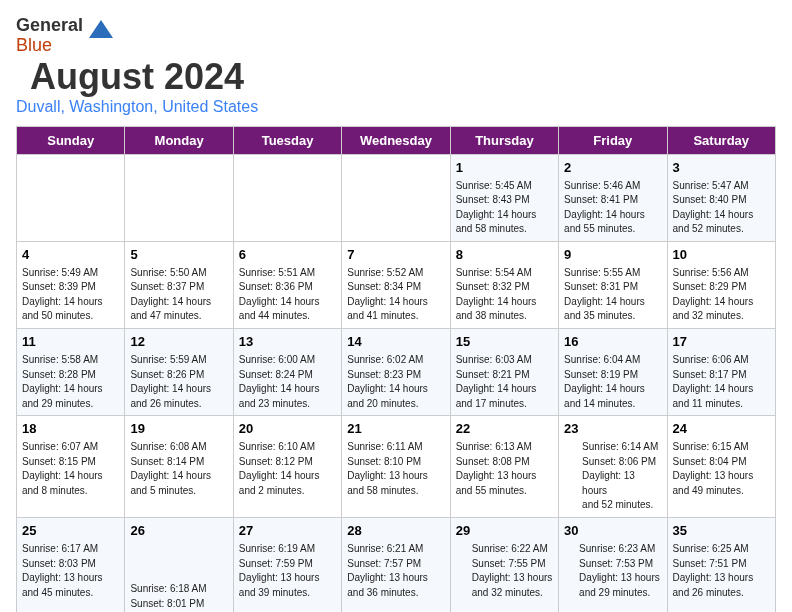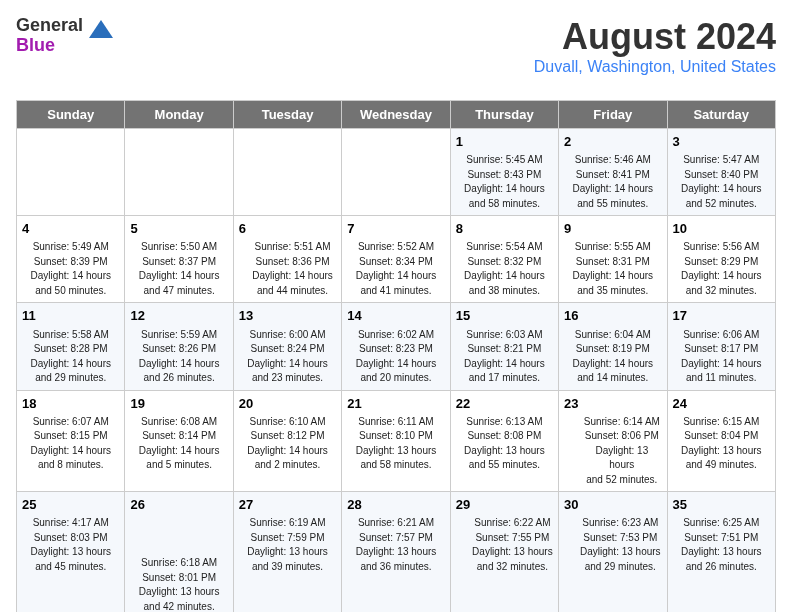--- a/index.html
+++ b/index.html
@@ -7,67 +7,68 @@
       font-family: Arial, sans-serif;
       background: #fff;
       width: 792px;
       min-height: 612px;
       padding: 16px;
     }
     .header-section {
       display: flex;
       justify-content: space-between;
       align-items: flex-start;
-      margin-bottom: 24px;
+      margin-bottom: 10px;
+      flex-direction: column;
     }
     .logo {
       display: flex;
       align-items: center;
       gap: 4px;
     }
     .logo-text {
       display: flex;
       flex-direction: column;
       line-height: 1.1;
     }
     .logo-general {
       font-size: 18px;
       font-weight: bold;
       color: #333;
     }
     .logo-blue {
       font-size: 18px;
-      font-weight: bold;
-      color: #a21caf;
+      font-weight: normal;
+      color: #c2410c;
     }
     .logo-icon {
       width: 28px;
       height: 28px;
       position: relative;
       top: -4px;
     }
     .title-section {
-      text-align: right;
+      text-align: center;
     }
     .main-title {
       font-size: 36px;
       font-weight: bold;
       color: #333;
     }
     .subtitle {
       font-size: 16px;
       color: #3b82f6;
     }
     .calendar-table {
       width: 100%;
       border-collapse: collapse;
       table-layout: fixed;
     }
     .calendar-table th {
-      background-color: #737373;
+      background-color: #701a75;
       color: #fff;
       font-size: 13px;
       font-weight: bold;
       padding: 6px 4px;
       text-align: center;
       border: 1px solid #ccc;
     }
     .calendar-table td {
       border: 1px solid #ccc;
       vertical-align: top;
@@ -86,21 +87,20 @@
     .day-number {
       font-weight: bold;
       font-size: 13px;
       display: block;
       margin-bottom: 2px;
     }
     .day-info {
       font-size: 10px;
       color: #222;
       line-height: 1.45;
-      text-align: center;
     }
     .empty-cell {
       background: #fff !important;
     }
   </style>
 </head>
 <body>
 
 <div class="header-section">
   <div class="logo">
@@ -168,21 +168,21 @@
         </td>
         <td>
           <span class="day-number">5</span>
           <div class="day-info" style="white-space: pre-line;">Sunrise: 5:50 AM
 Sunset: 8:37 PM
 Daylight: 14 hours
 and 47 minutes.</div>
         </td>
         <td>
           <span class="day-number">6</span>
-          <div class="day-info" style="white-space: pre-line; margin-left: 10px;">Sunrise: 5:51 AM
+          <div class="day-info" style="white-space: pre-line;">Sunrise: 5:51 AM
 Sunset: 8:36 PM
 Daylight: 14 hours
 and 44 minutes.</div>
         </td>
         <td>
           <span class="day-number">7</span>
           <div class="day-info" style="white-space: pre-line;">Sunrise: 5:52 AM
 Sunset: 8:34 PM
 Daylight: 14 hours
 and 41 minutes.</div>
@@ -307,21 +307,21 @@
           <span class="day-number">24</span>
           <div class="day-info" style="white-space: pre-line;">Sunrise: 6:15 AM
 Sunset: 8:04 PM
 Daylight: 13 hours
 and 49 minutes.</div>
         </td>
       </tr>
       <tr>
         <td>
           <span class="day-number">25</span>
-          <div class="day-info" style="white-space: pre-line;">Sunrise: 4:17 AM
+          <div class="day-info" style="white-space: pre-line;">Sunrise: 6:17 AM
 Sunset: 8:03 PM
 Daylight: 13 hours
 and 45 minutes.</div>
         </td>
         <td>
           <span class="day-number">26</span>
           <div class="day-info" style="white-space: pre-line; margin-top: 42px;">Sunrise: 6:18 AM
 Sunset: 8:01 PM
 Daylight: 13 hours
 and 42 minutes.</div>

